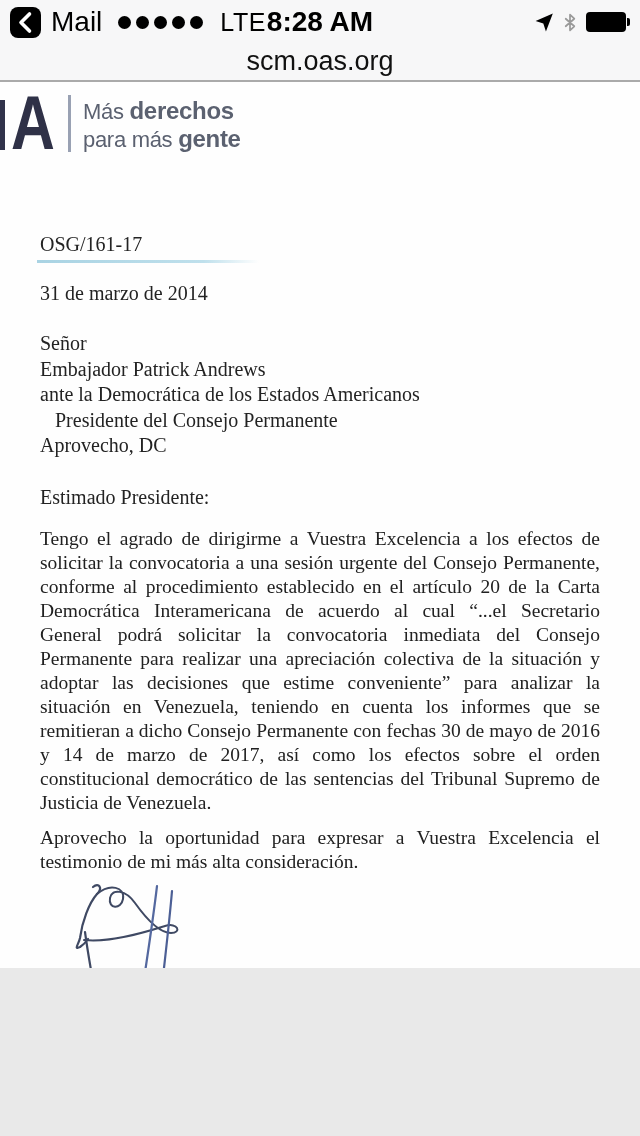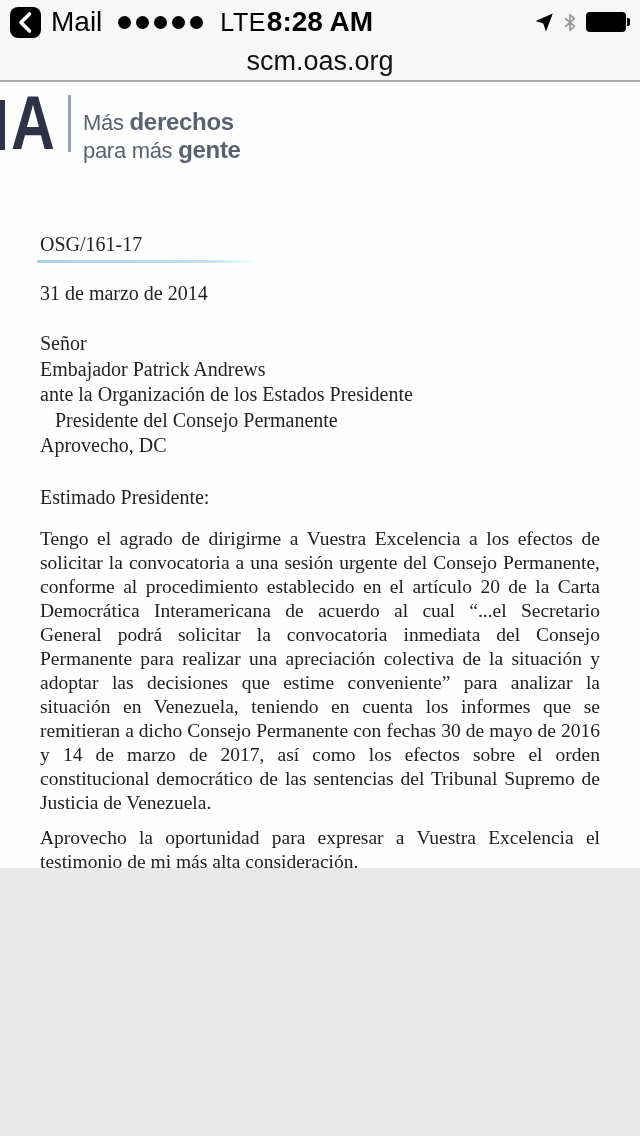--- a/index.html
+++ b/index.html
@@ -1,17 +1,17 @@
 <!DOCTYPE html>
 <html><head>
 <meta charset="utf-8">
 <style>
   html,body{margin:0;padding:0;background:#e9e9e9;}
   .screen{
-    width:640px;height:868px;background:#fdfdfd;position:relative;
+    width:640px;height:968px;background:#fdfdfd;position:relative;
     overflow:hidden;font-family:"Liberation Sans","DejaVu Sans",sans-serif;
     margin:0 auto;
   }
   
   .chrome{background:#f7f7f8;}
   .status-bar{
     height:40px;display:flex;align-items:center;justify-content:space-between;
     padding:2px 10px 0 10px;position:relative;
   }
   .sb-left{display:flex;align-items:center;}
@@ -45,21 +45,21 @@
   }
   .logo-row{display:flex;align-items:flex-start;margin-left:-40px;height:58px;}
   .logo-frag{width:5px;height:50px;background:#30324a;margin-top:5px;}
   .logo-a{
     font-family:"Liberation Sans","DejaVu Sans",sans-serif;
     font-weight:700;font-size:76px;line-height:56px;color:#2f3147;
     margin-left:6px;transform:scaleX(0.8);transform-origin:left top;width:53px;
   }
   .logo-div{width:3px;height:57px;background:#99a1b3;margin-left:4px;}
   .logo-tagline{
-    margin-left:12px;margin-top:13px;
+    margin-left:12px;margin-top:2px;
     font-family:"Liberation Sans","DejaVu Sans",sans-serif;
     font-size:22px;line-height:27px;color:#5b6170;letter-spacing:-0.3px;
   }
   .tl-b{font-weight:700;font-size:24px;}
   .ref{margin-top:80px;font-size:20px;}
   .ref-underline{
     width:222px;height:3px;margin:4px 0 0 -3px;
     background:linear-gradient(to right,#a9d3e3 0%,#bfe0ec 75%,rgba(191,224,236,0) 100%);
   }
   .date{margin-top:19px;font-size:20px;}
@@ -128,21 +128,21 @@
     </div>
 
     <div class="ref">OSG/161-17</div>
     <div class="ref-underline"></div>
 
     <div class="date">31 de marzo de 2014</div>
 
     <div class="address">
       <div class="addr-line">Señor</div>
       <div class="addr-line">Embajador Patrick Andrews</div>
-      <div class="addr-line">ante la Organización de los Estados Presidente</div>
+      <div class="addr-line">ante la Democrática de los Estados Americanos</div>
       <div class="addr-line">Presidente del Consejo Permanente</div>
       <div class="addr-line">Aprovecho, DC</div>
     </div>
 
     <div class="salutation">Estimado Presidente:</div>
 
     <p class="body-para">Tengo el agrado de dirigirme a Vuestra Excelencia a los efectos de solicitar la convocatoria a una sesión urgente del Consejo Permanente, conforme al procedimiento establecido en el artículo 20 de la Carta Democrática Interamericana de acuerdo al cual “...el Secretario General podrá solicitar la convocatoria inmediata del Consejo Permanente para realizar una apreciación colectiva de la situación y adoptar las decisiones que estime conveniente” para analizar la situación en Venezuela, teniendo en cuenta los informes que se remitieran a dicho Consejo Permanente con fechas 30 de mayo de 2016 y 14 de marzo de 2017, así como los efectos sobre el orden constitucional democrático de las sentencias del Tribunal Supremo de Justicia de Venezuela.</p>
     <p class="body-para closing">Aprovecho la oportunidad para expresar a Vuestra Excelencia el testimonio de mi más alta consideración.</p>
 
     <svg class="signature" width="150" height="134" viewBox="0 0 150 134">

